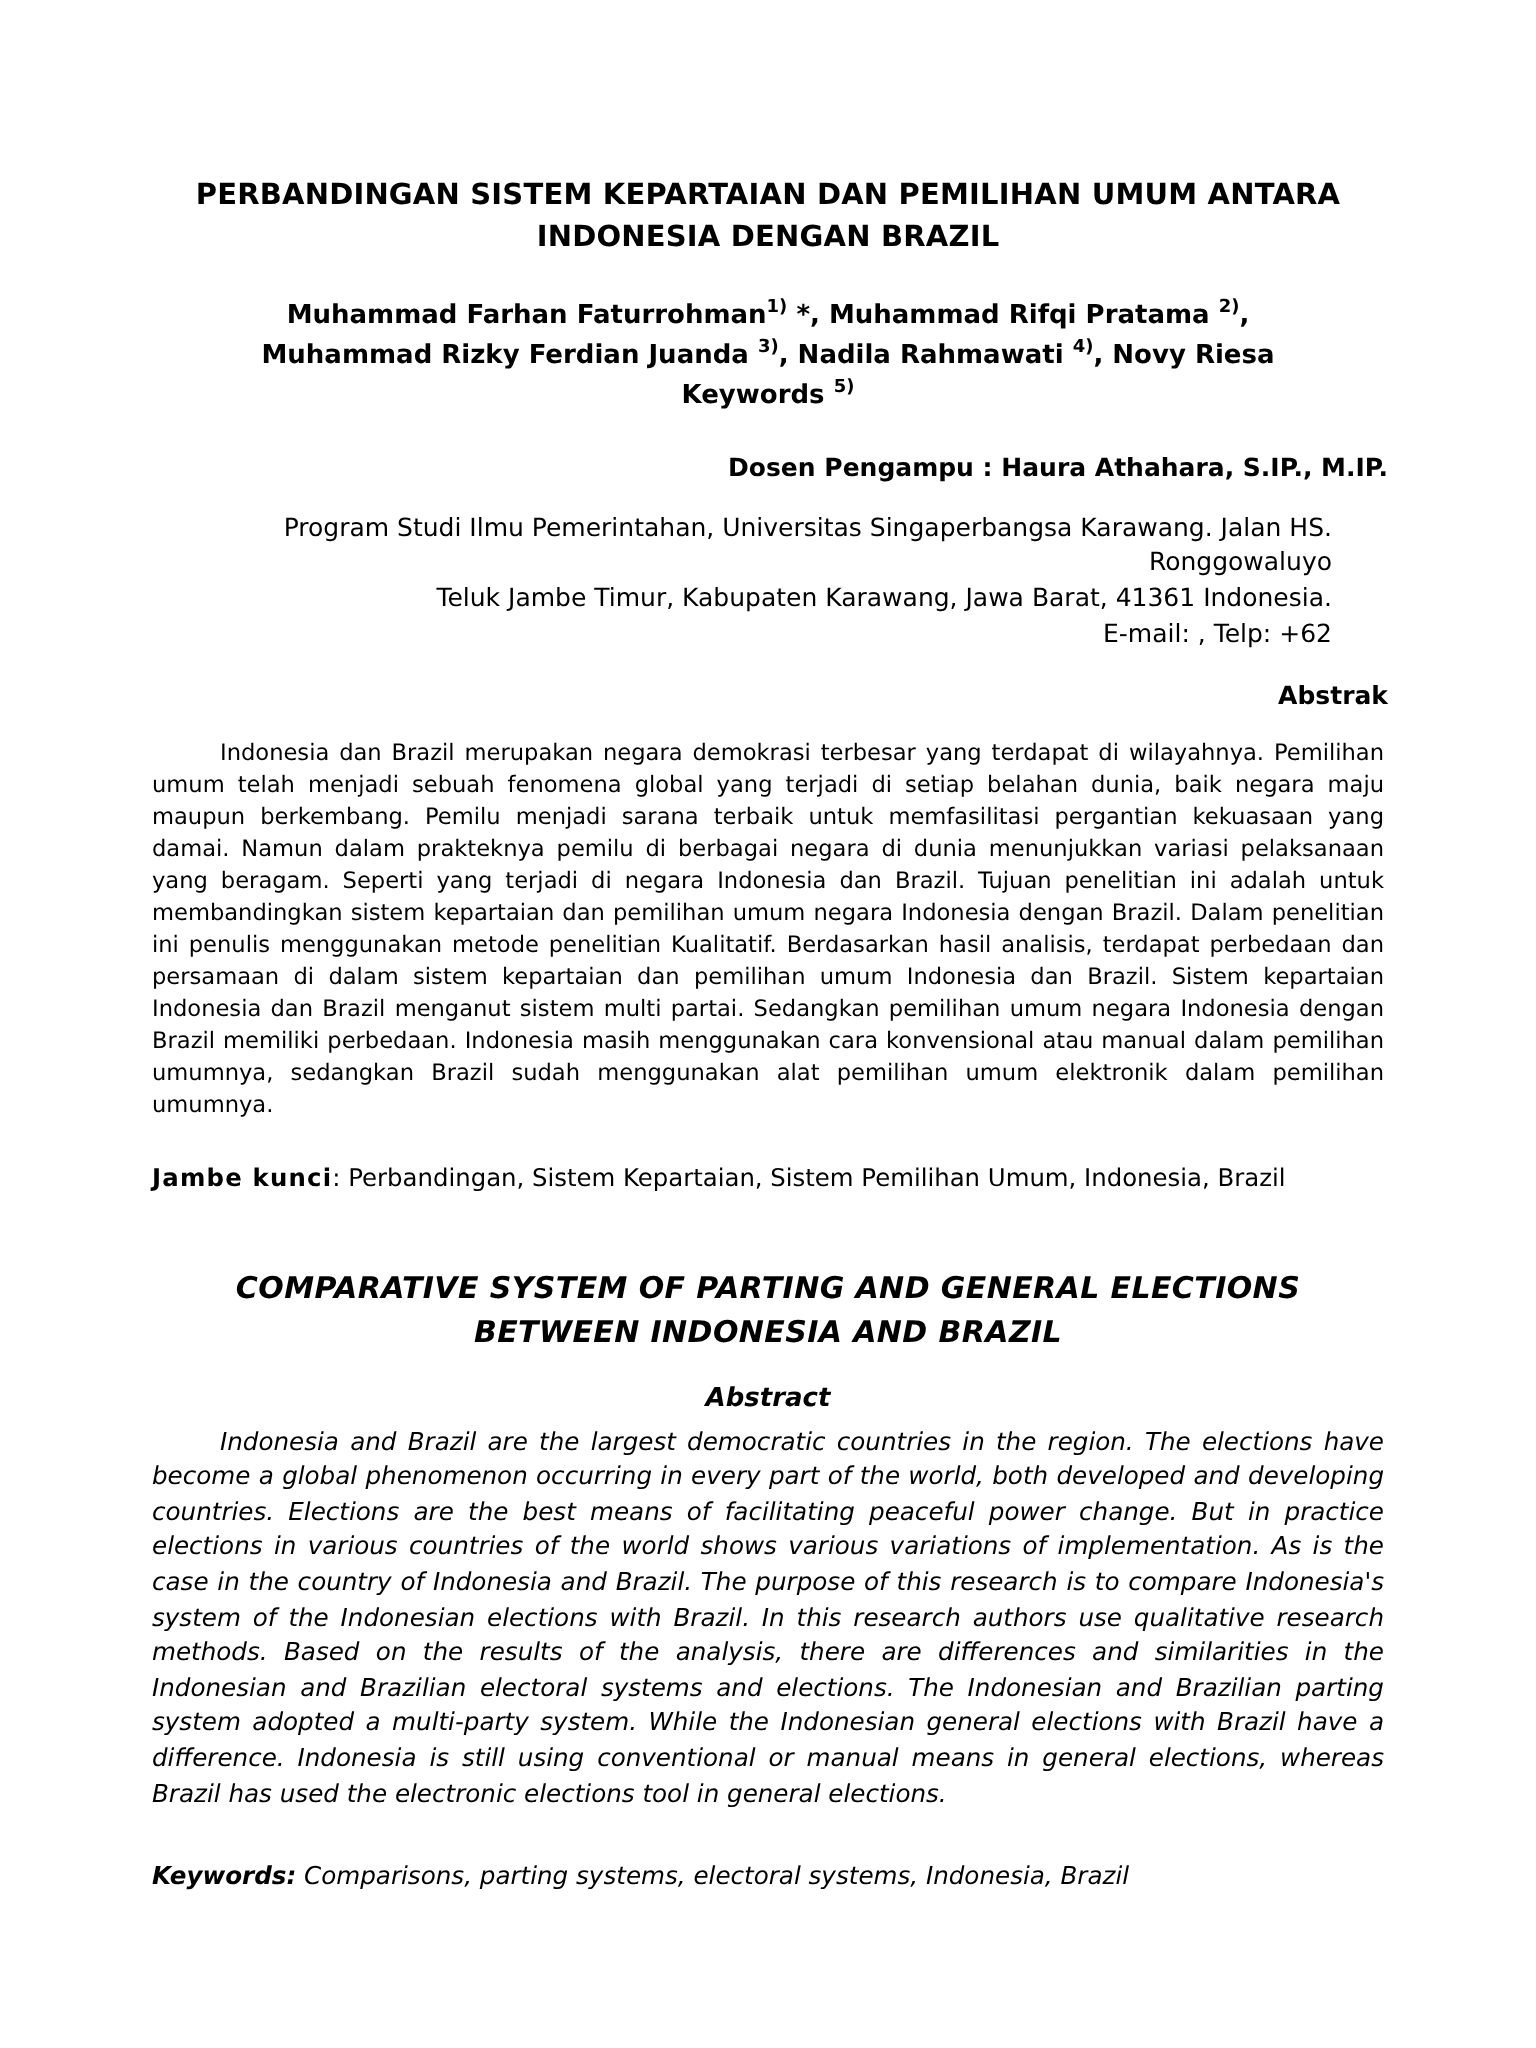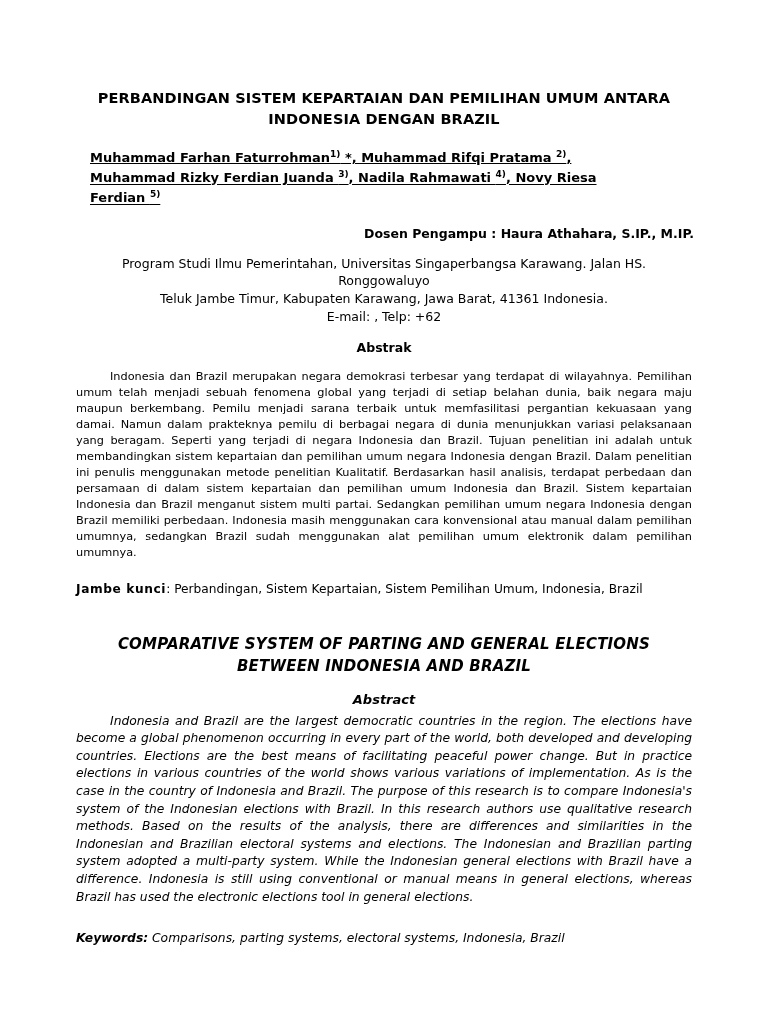--- a/index.html
+++ b/index.html
@@ -26,47 +26,47 @@
     font-weight: bold;
     text-align: center;
     line-height: 1.45;
     letter-spacing: 0.1px;
     margin: 0 6px;
   }
   .authors {
     margin-top: 18px;
     font-size: 13px;
     font-weight: bold;
+    text-align: center;
     line-height: 1.45;
     padding: 0 16px;
-    text-decoration: underline;
   }
   .authors sup {
     font-size: 9px;
     font-weight: bold;
     vertical-align: super;
   }
   .lecturer {
     margin-top: 17px;
     font-size: 12.5px;
     font-weight: bold;
     text-align: right;
   }
   .affiliation {
     margin-top: 14px;
     font-size: 12.5px;
-    text-align: center;
+    text-align: right;
     line-height: 1.42;
     padding: 0 28px;
   }
   .section-heading {
     margin-top: 14px;
     font-size: 12.5px;
     font-weight: bold;
-    text-align: center;
+    text-align: right;
   }
   .abstract-id {
     margin-top: 14px;
     font-size: 11.3px;
     text-align: justify;
     line-height: 1.42;
     text-indent: 34px;
     padding: 0 2px;
   }
   .keywords {
@@ -122,21 +122,21 @@
 </head>
 <body>
 
 <div class="page">
 
   <div class="title">PERBANDINGAN SISTEM KEPARTAIAN DAN PEMILIHAN UMUM ANTARA INDONESIA DENGAN BRAZIL</div>
 
   <div class="authors">
     <span>Muhammad Farhan Faturrohman</span><sup>1)</sup><span> *, Muhammad Rifqi Pratama </span><sup>2)</sup><span>,</span><br>
     <span>Muhammad Rizky Ferdian Juanda </span><sup>3)</sup><span>, Nadila Rahmawati </span><sup>4)</sup><span>, Novy Riesa</span><br>
-    <span>Ferdian </span><sup>5)</sup>
+    <span>Keywords </span><sup>5)</sup>
   </div>
 
   <div class="lecturer">Dosen Pengampu : Haura Athahara, S.IP., M.IP.</div>
 
   <div class="affiliation" style="white-space: pre-line;"><span>Program Studi Ilmu Pemerintahan, Universitas Singaperbangsa Karawang. Jalan HS. Ronggowaluyo
 Teluk Jambe Timur, Kabupaten Karawang, Jawa Barat, 41361 Indonesia.
 E-mail:  , Telp: +62</span></div>
 
   <div class="section-heading">Abstrak</div>
 

